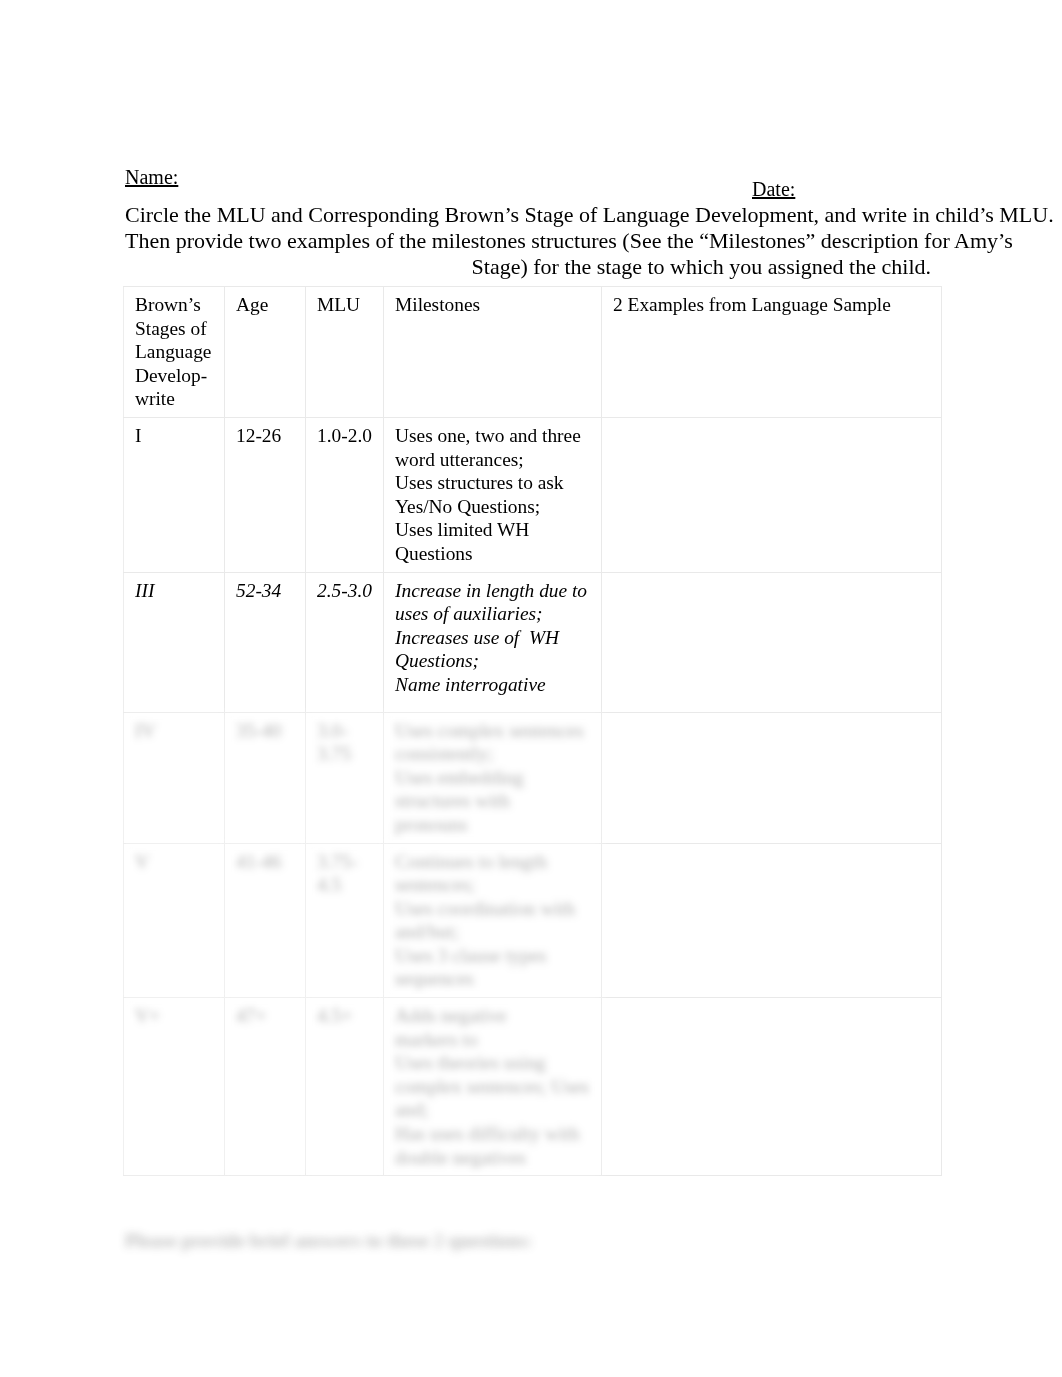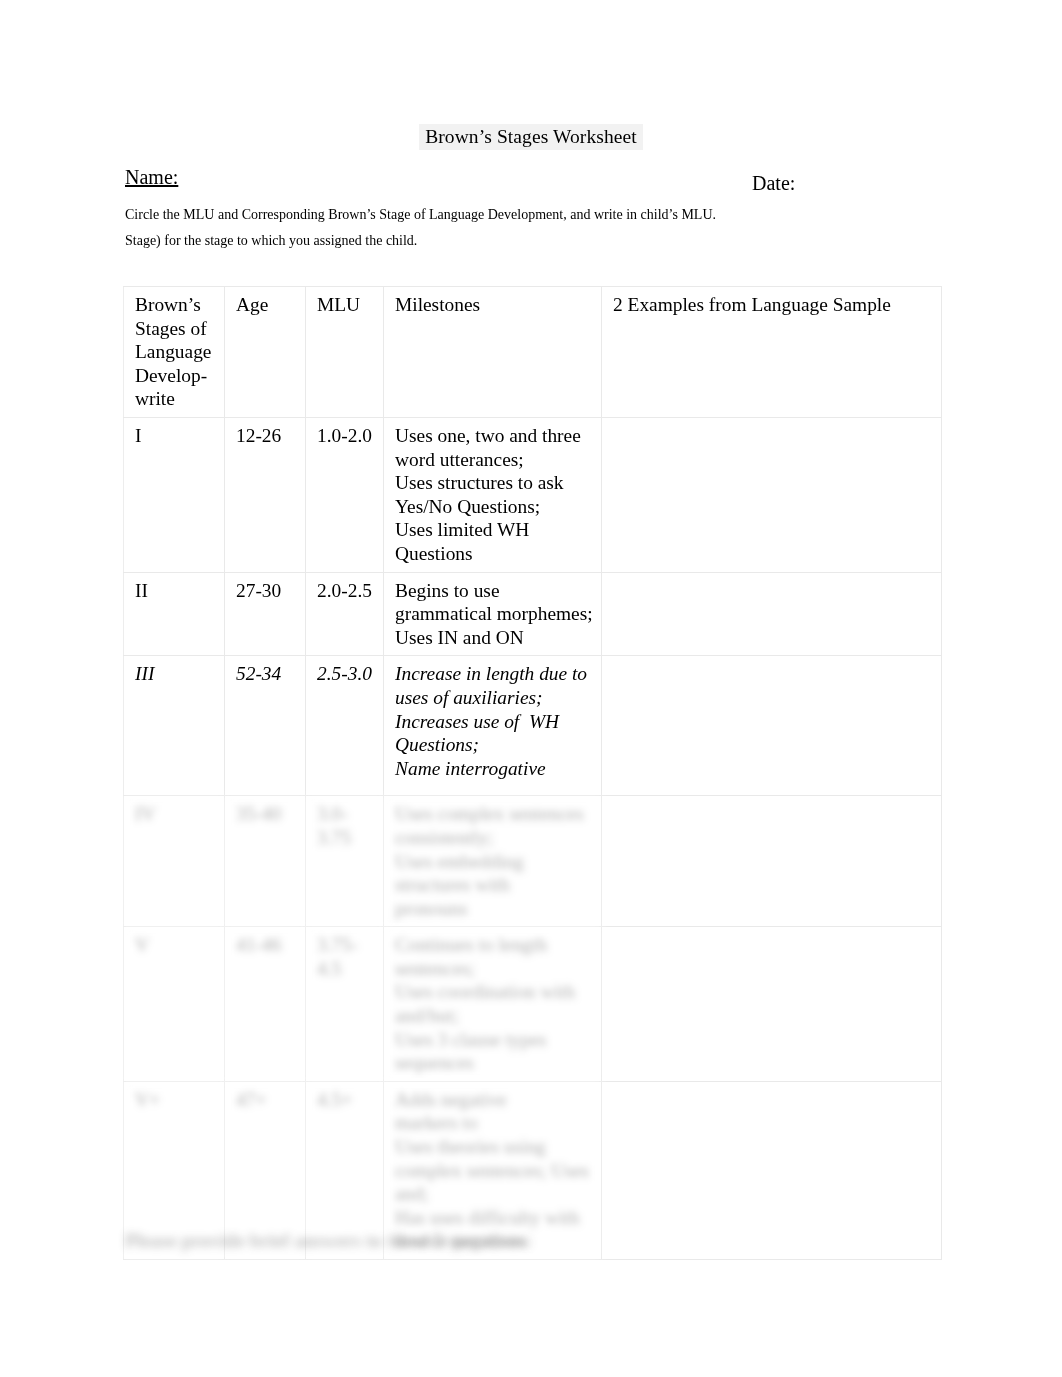--- a/index.html
+++ b/index.html
@@ -51,32 +51,33 @@
   }
   .namedate .name-label {
     position: absolute;
     left: 0;
     top: 0;
     text-decoration: underline;
   }
   .namedate .date-label {
     position: absolute;
     left: 627px;
-    top: 6px;
+    top: 12px;
+    text-decoration: underline;
   }
 
   
   .instructions {
     position: absolute;
     left: 125px;
     top: 202px;
     width: 806px;
-    font-size: 14px;
+    font-size: 22px;
     line-height: 26.2px;
-    text-align: left;
+    text-align: right;
   }
   .instructions .line {
     display: block;
     white-space: nowrap;
   }
 
   
   .brown-table {
     position: absolute;
     left: 123px;
@@ -136,31 +137,29 @@
     font-size: 19.4px;
     line-height: 25px;
     font-weight: bold;
   }
 </style>
 </head>
 <body>
 
 <div class="page">
 
-  <div class="doc-title">
-    <span class="shade">Brown’s Stages Worksheet</span>
-  </div>
 
   <div class="namedate">
     <span class="name-label">Name:</span>
     <span class="date-label">Date:</span>
   </div>
 
   <div class="instructions">
     <span class="line">Circle the MLU and Corresponding Brown’s Stage of Language Development, and write in child’s MLU.</span>
+    <span class="line">Then provide two examples of the milestones structures (See the “Milestones” description for Amy’s</span>
     <span class="line">Stage) for the stage to which you assigned the child.</span>
   </div>
 
   <table class="brown-table">
     <colgroup>
       <col class="c-stage">
       <col class="c-age">
       <col class="c-mlu">
       <col class="c-miles">
       <col class="c-ex">
@@ -189,31 +188,20 @@
           <span class="ln">Uses one, two and three</span>
           <span class="ln">word utterances;</span>
           <span class="ln">Uses structures to ask</span>
           <span class="ln">Yes/No Questions;</span>
           <span class="ln">Uses limited WH</span>
           <span class="ln">Questions</span>
         </td>
         <td></td>
       </tr>
 
-      <tr class="row-2">
-        <td>II</td>
-        <td>27-30</td>
-        <td>2.0-2.5</td>
-        <td class="cell-lines">
-          <span class="ln">Begins to use</span>
-          <span class="ln">grammatical morphemes;</span>
-          <span class="ln">Uses IN and ON</span>
-        </td>
-        <td></td>
-      </tr>
 
       <tr class="row-3">
         <td>III</td>
         <td>52-34</td>
         <td>2.5-3.0</td>
         <td class="cell-lines">
           <span class="ln">Increase in length due to</span>
           <span class="ln">uses of auxiliaries;</span>
           <span class="ln">Increases use of  WH</span>
           <span class="ln">Questions;</span>

